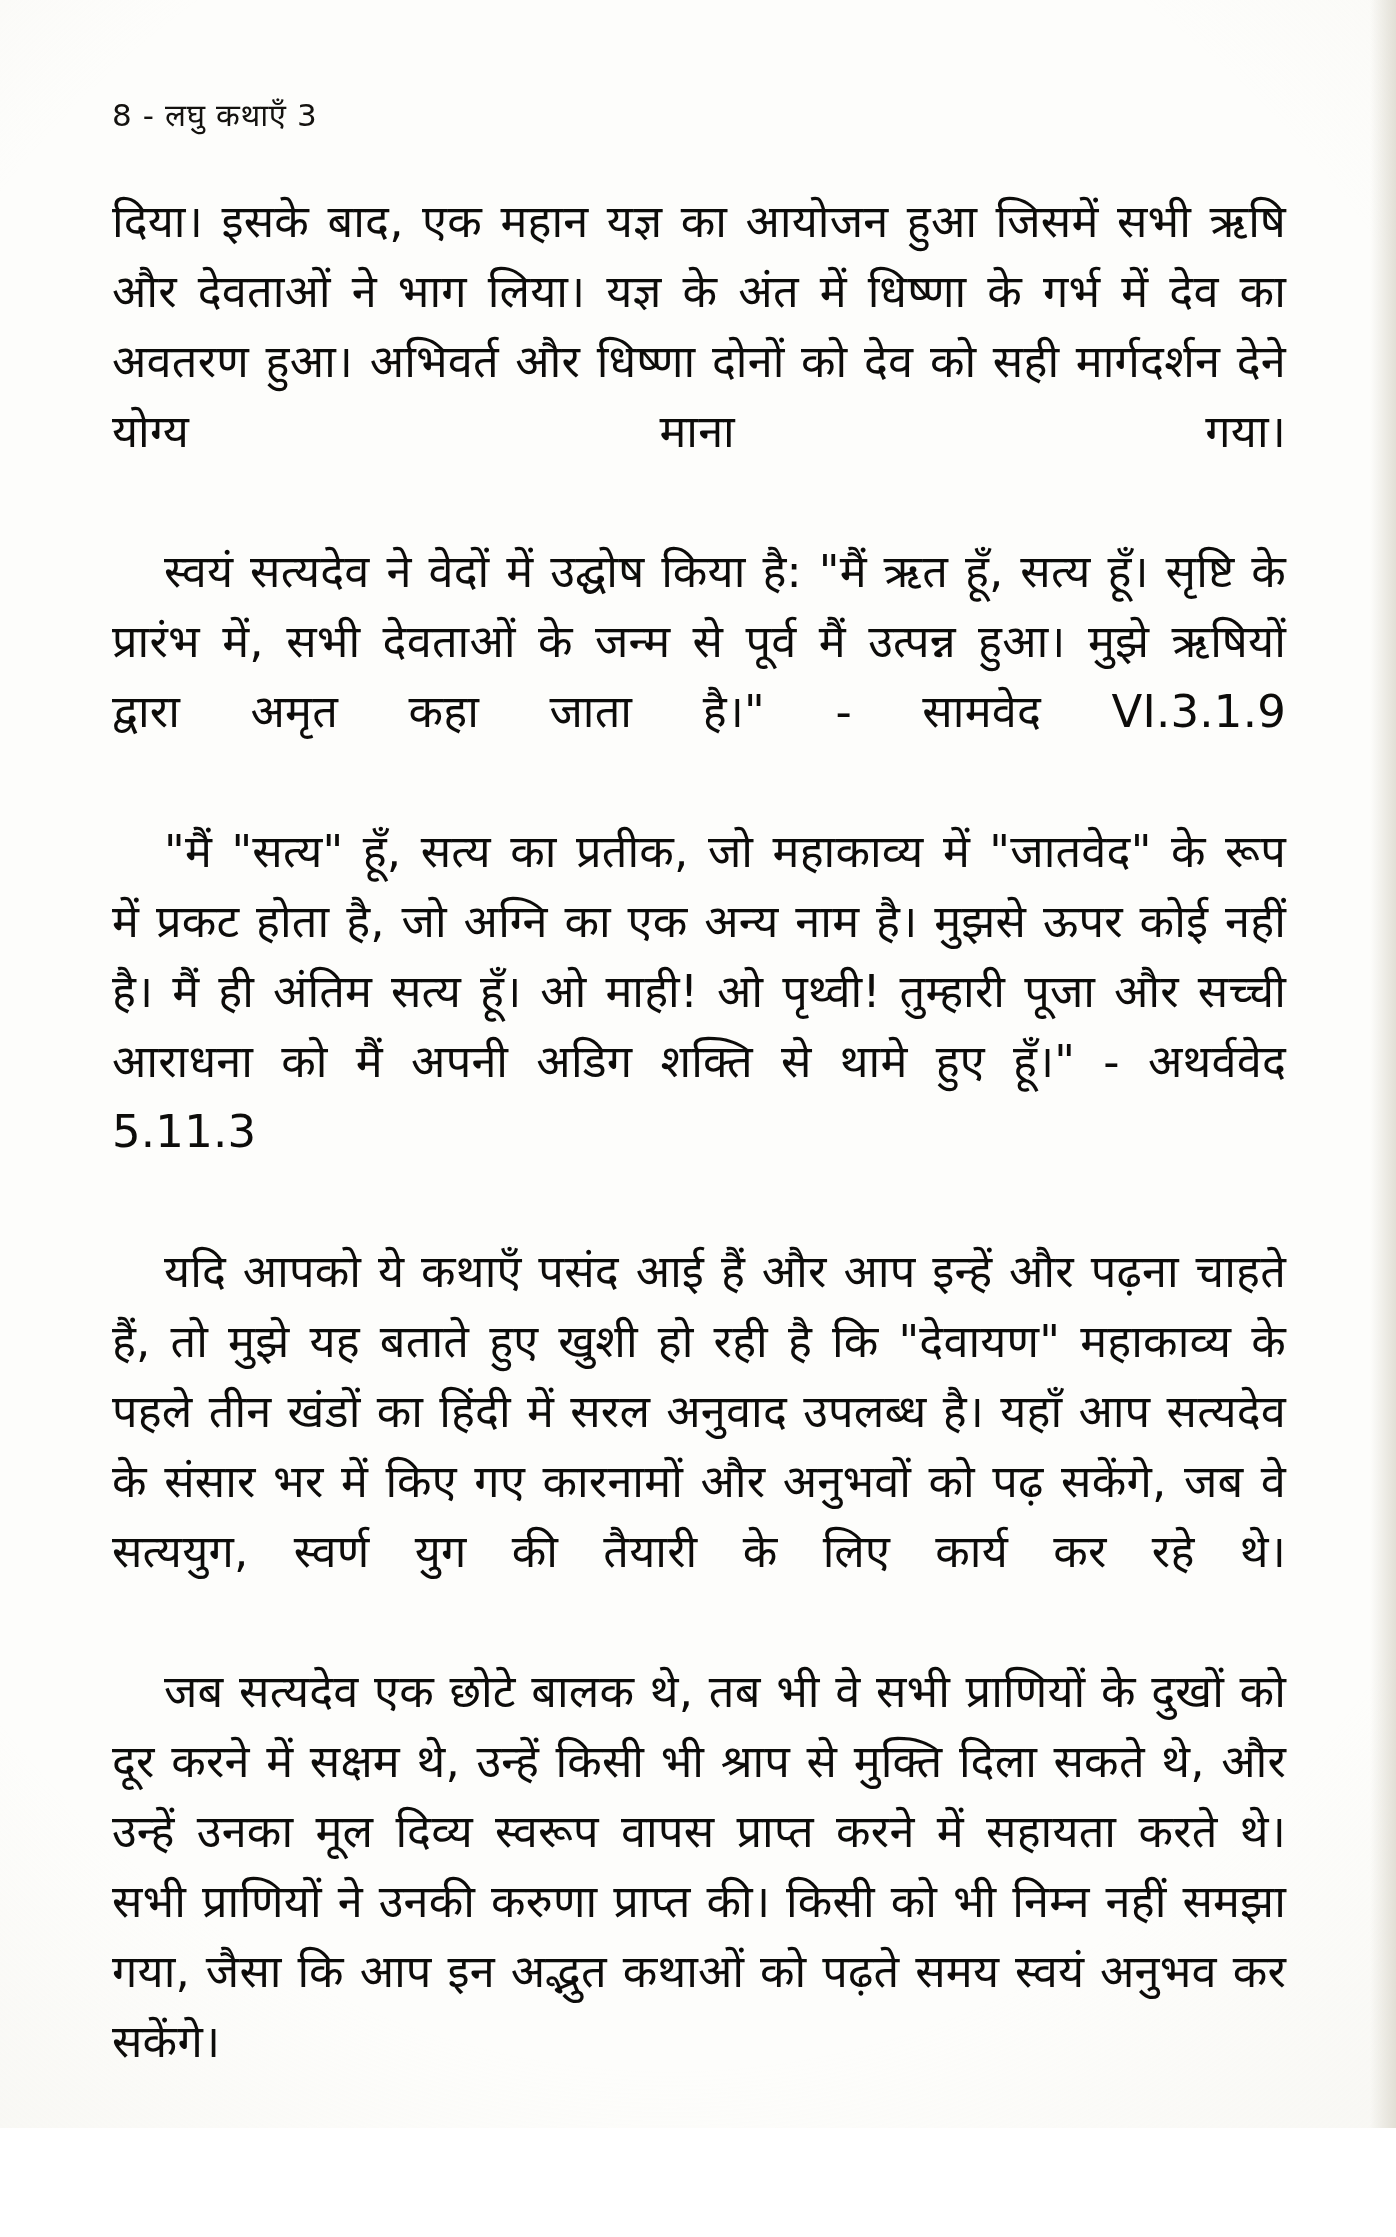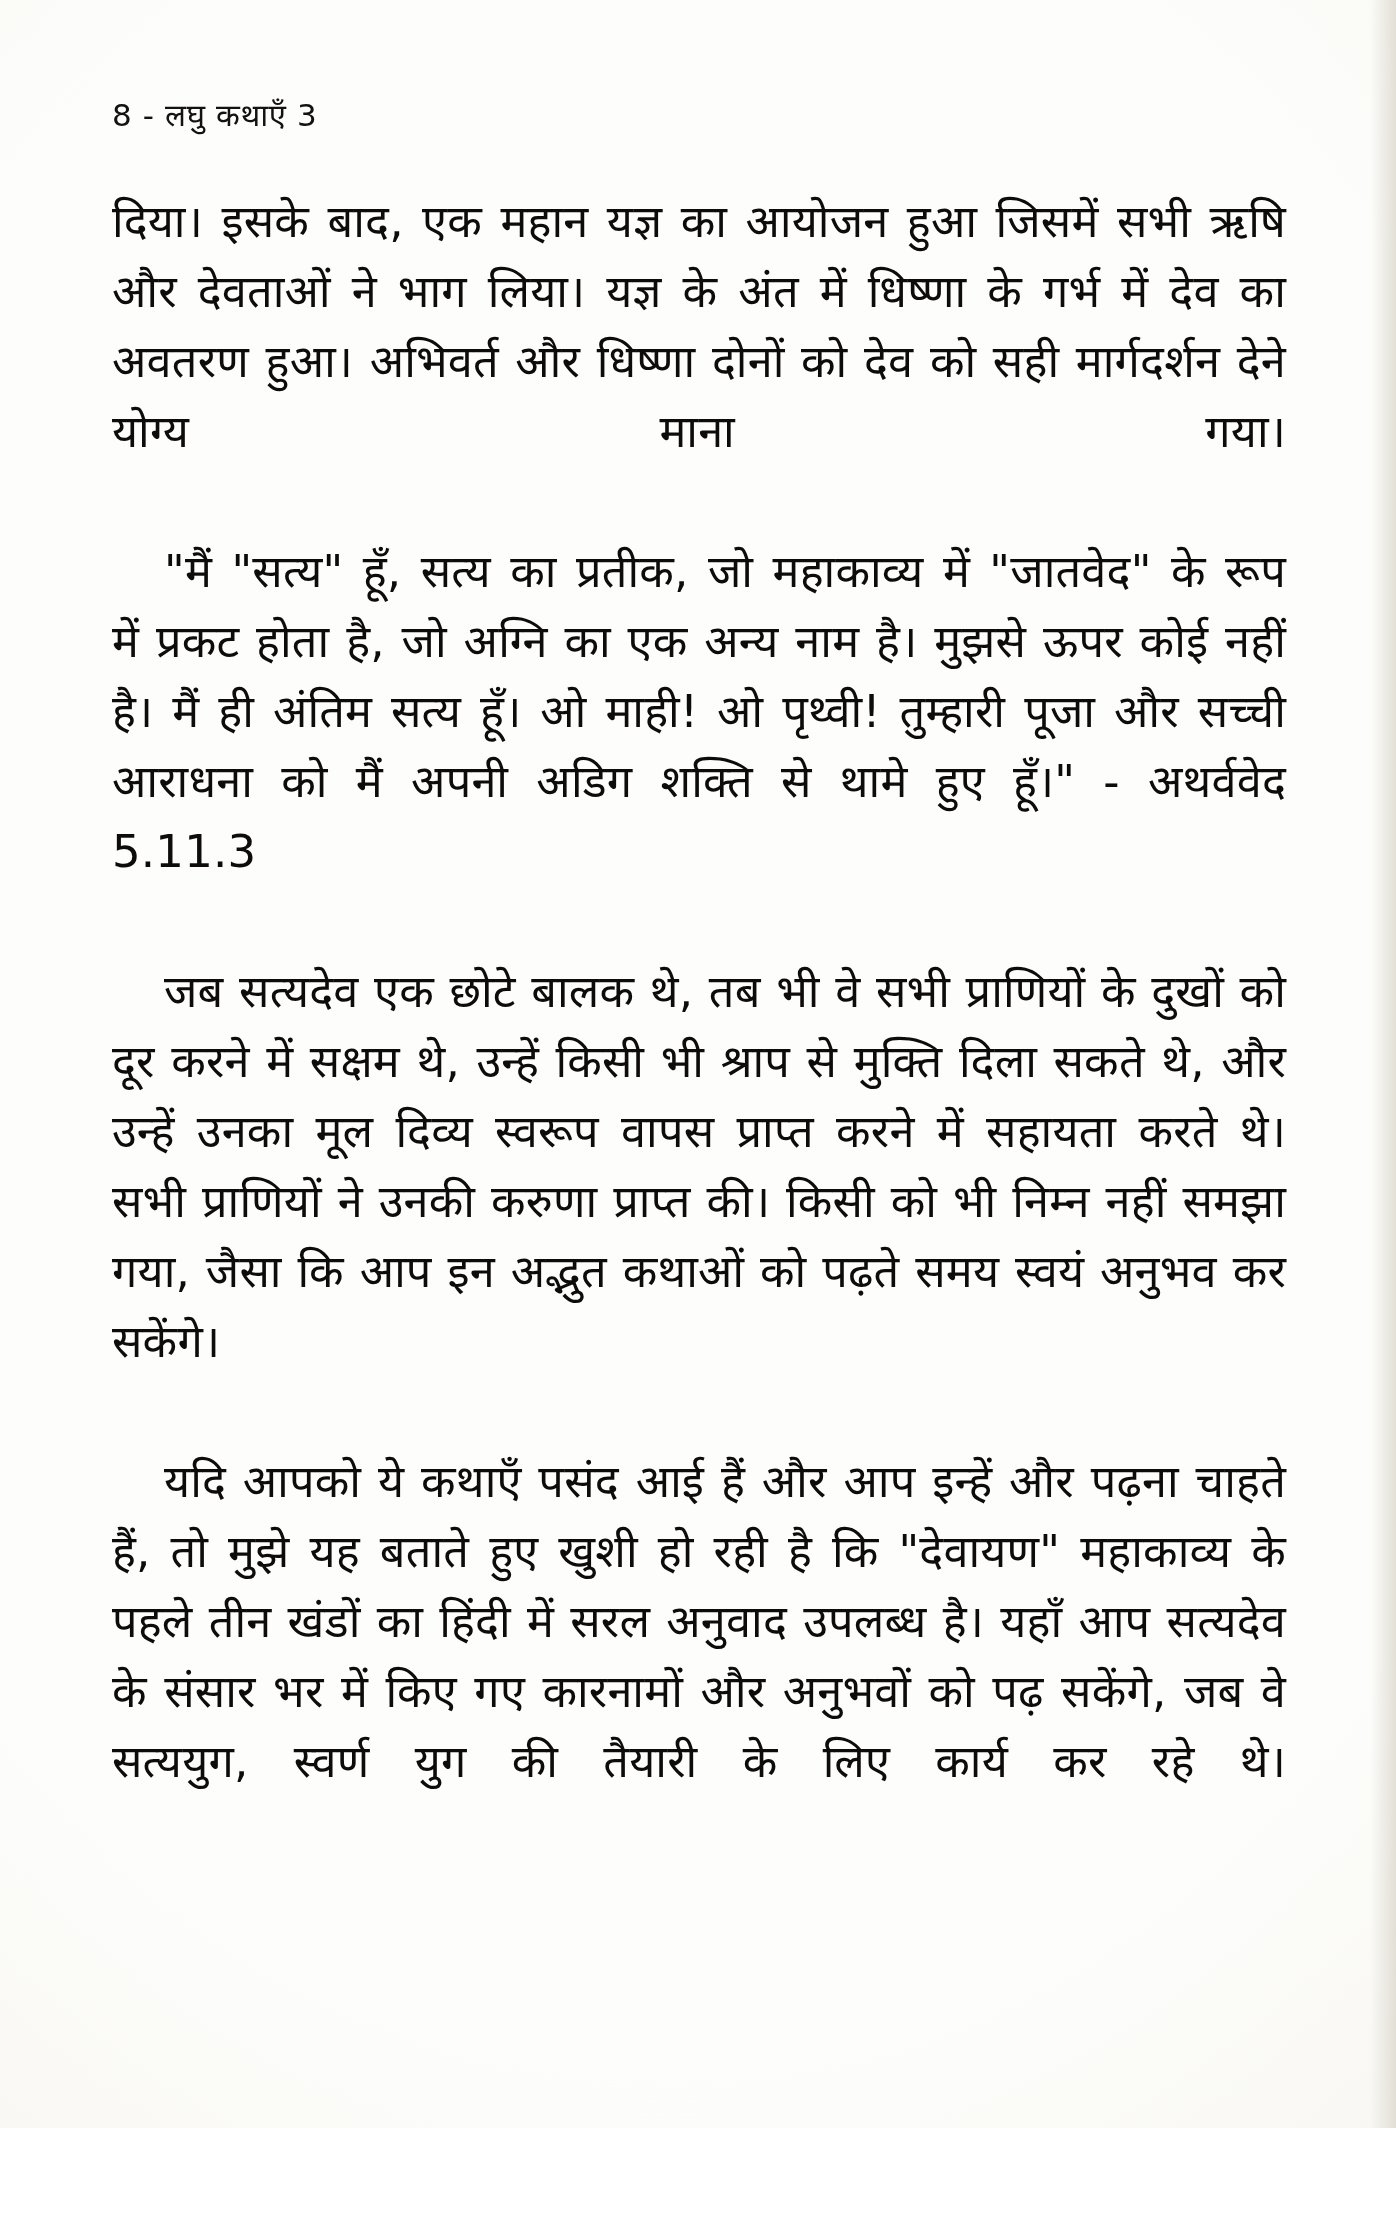--- a/index.html
+++ b/index.html
@@ -86,23 +86,24 @@
   <div class="page-edge-right"></div>
 
   <div class="content">
 
     <div class="running-header">8 - लघु कथाएँ 3</div>
 
     <div class="body-text">
 
       <p class="no-indent">दिया। इसके बाद, एक महान यज्ञ का आयोजन हुआ जिसमें सभी ऋषि और देवताओं ने भाग लिया। यज्ञ के अंत में धिष्णा के गर्भ में देव का अवतरण हुआ। अभिवर्त और धिष्णा दोनों को देव को सही मार्गदर्शन देने योग्य माना गया।</p>
 
+      <p>स्वयं सत्यदेव ने वेदों में उद्घोष किया है: "मैं ऋत हूँ, सत्य हूँ। सृष्टि के प्रारंभ में, सभी देवताओं के जन्म से पूर्व मैं उत्पन्न हुआ। मुझे ऋषियों द्वारा अमृत कहा जाता है।" - सामवेद VI.3.1.9</p>
 
       <p>"मैं "सत्य" हूँ, सत्य का प्रतीक, जो महाकाव्य में "जातवेद" के रूप में प्रकट होता है, जो अग्नि का एक अन्य नाम है। मुझसे ऊपर कोई नहीं है। मैं ही अंतिम सत्य हूँ। ओ माही! ओ पृथ्वी! तुम्हारी पूजा और सच्ची आराधना को मैं अपनी अडिग शक्ति से थामे हुए हूँ।" - अथर्ववेद 5.11.3</p>
 
+      <p>यदि आपको ये कथाएँ पसंद आई हैं और आप इन्हें और पढ़ना चाहते हैं, तो मुझे यह बताते हुए खुशी हो रही है कि "देवायण" महाकाव्य के पहले तीन खंडों का हिंदी में सरल अनुवाद उपलब्ध है। यहाँ आप सत्यदेव के संसार भर में किए गए कारनामों और अनुभवों को पढ़ सकेंगे, जब वे सत्ययुग, स्वर्ण युग की तैयारी के लिए कार्य कर रहे थे।</p>
+
       <p>जब सत्यदेव एक छोटे बालक थे, तब भी वे सभी प्राणियों के दुखों को दूर करने में सक्षम थे, उन्हें किसी भी श्राप से मुक्ति दिला सकते थे, और उन्हें उनका मूल दिव्य स्वरूप वापस प्राप्त करने में सहायता करते थे। सभी प्राणियों ने उनकी करुणा प्राप्त की। किसी को भी निम्न नहीं समझा गया, जैसा कि आप इन अद्भुत कथाओं को पढ़ते समय स्वयं अनुभव कर सकेंगे।</p>
-
-      <p>यदि आपको ये कथाएँ पसंद आई हैं और आप इन्हें और पढ़ना चाहते हैं, तो मुझे यह बताते हुए खुशी हो रही है कि "देवायण" महाकाव्य के पहले तीन खंडों का हिंदी में सरल अनुवाद उपलब्ध है। यहाँ आप सत्यदेव के संसार भर में किए गए कारनामों और अनुभवों को पढ़ सकेंगे, जब वे सत्ययुग, स्वर्ण युग की तैयारी के लिए कार्य कर रहे थे।</p>
 
 
     </div>
   </div>
 </div>
 
 </body></html>

